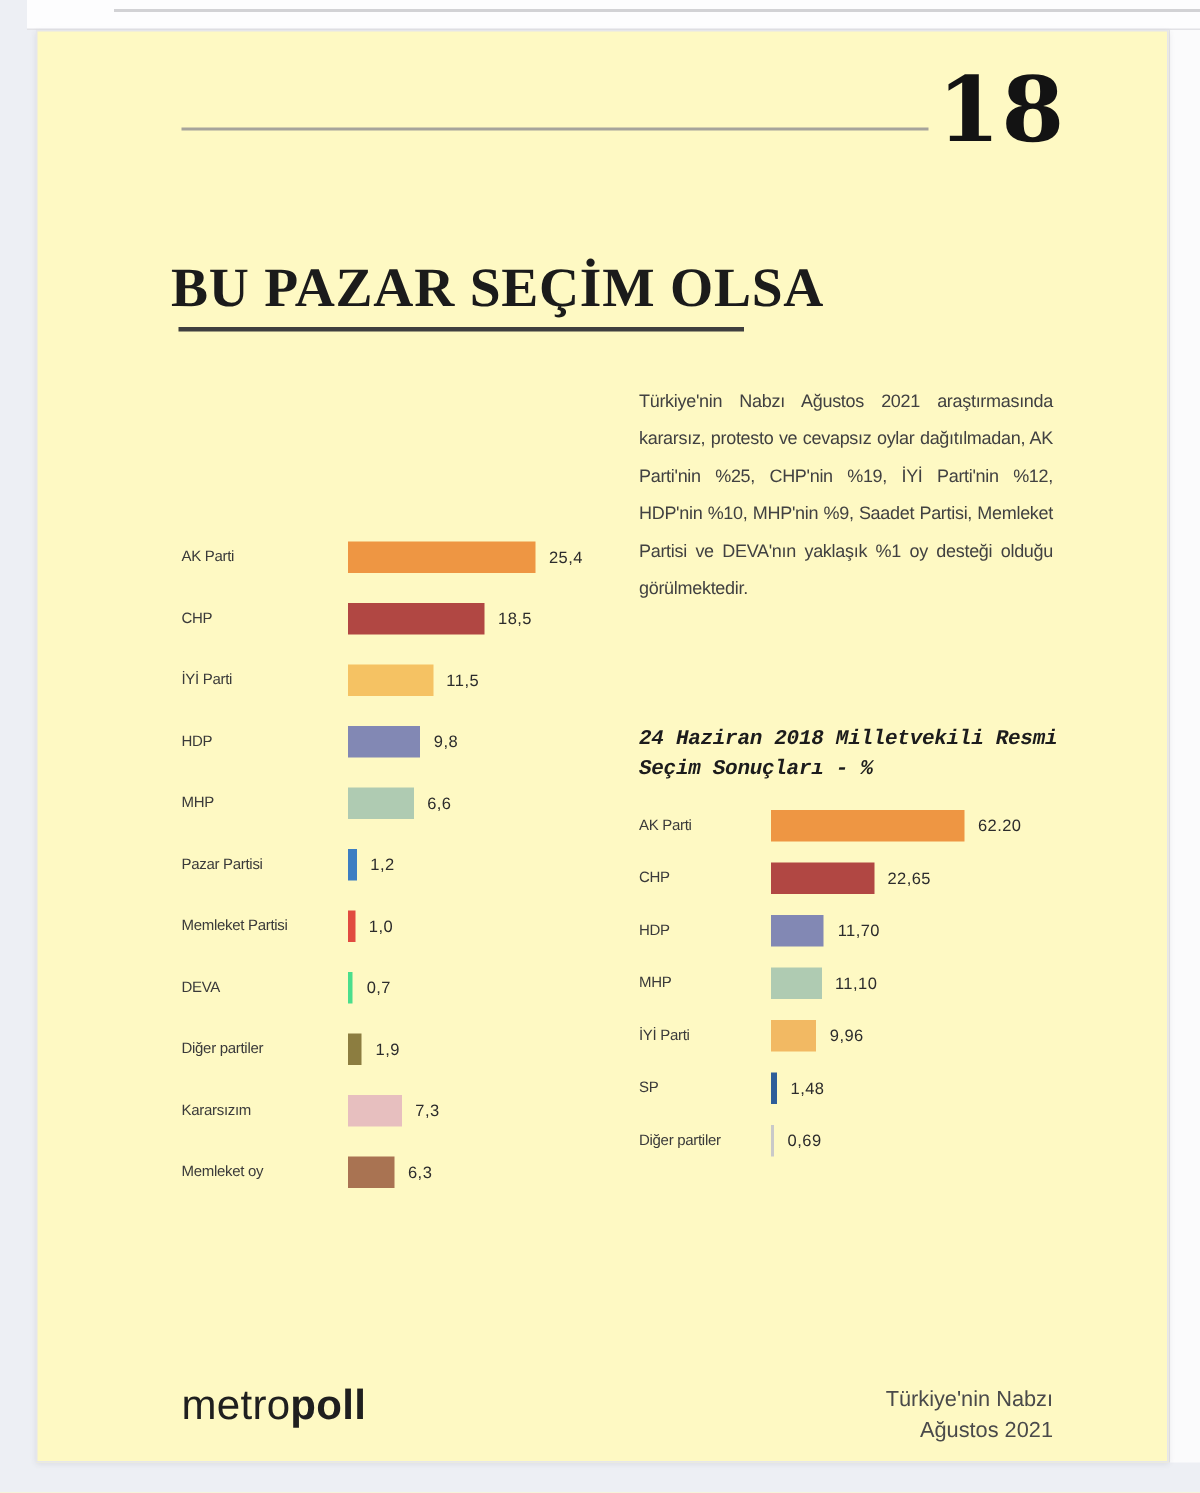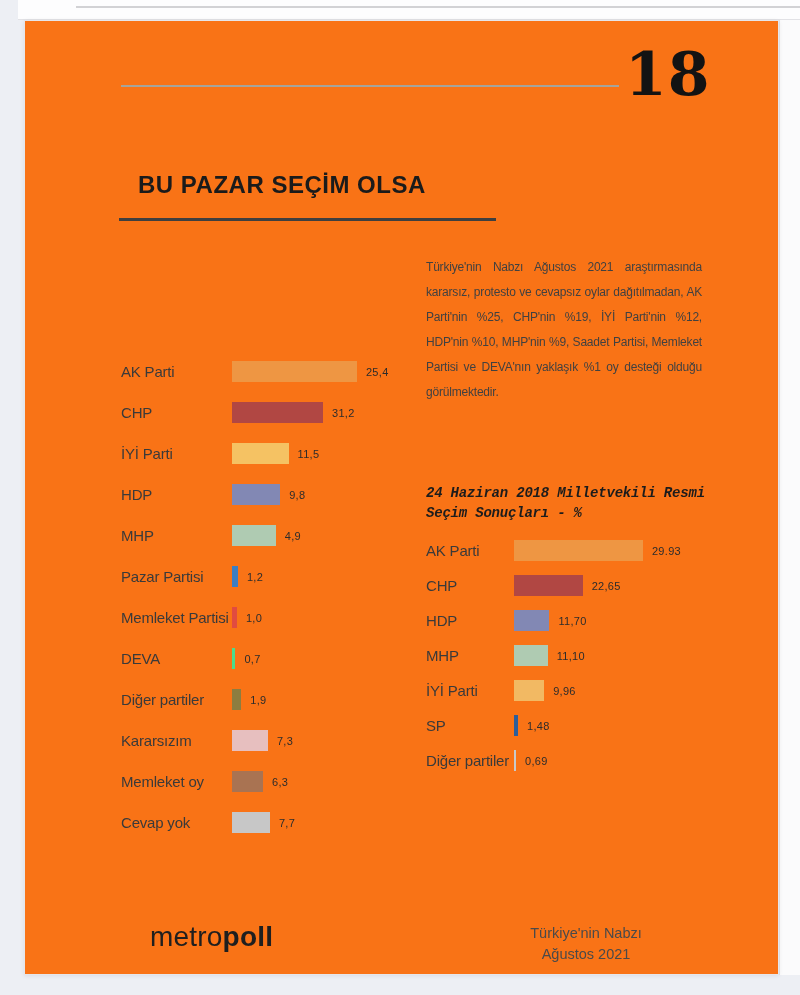--- a/index.html
+++ b/index.html
@@ -17,60 +17,60 @@
   .top-line {
     position:absolute; left:58px; top:6px; width:724px; height:2px;
     background:#d2d2d5;
   }
   .right-strip {
     position:absolute; left:779px; top:20px; width:21px; height:955px;
     background:#fbfbfc; border-left:1px solid #e4e4e8;
   }
   .page {
     position:absolute; left:24px; top:20px; width:755px; height:955px;
-    background:#f97316;
+    background:#fef9c3;
     border:1px solid #e6e6ea;
     box-shadow:0 1px 4px rgba(60,60,80,0.10);
   }
   
   .header-rule {
     position:absolute; left:96px; top:64px; width:498px; height:2px;
     background:#a6a49b;
   }
   .page-number {
     position:absolute; left:600px; top:18px; width:70px;
     font-family:"DejaVu Serif", serif;
     font-weight:bold; font-size:60px; color:#131313; text-align:center;
     letter-spacing:1px;
   }
   .title {
-    position:absolute; left:113px; top:150px;
-    font-family:Liberation Sans, sans-serif;
-    font-weight:bold; font-size:24px; letter-spacing:0.5px; color:#1b1b1b;
+    position:absolute; left:89px; top:150px;
+    font-family:Liberation Serif, serif;
+    font-weight:bold; font-size:37px; letter-spacing:0.5px; color:#1b1b1b;
     white-space:nowrap;
   }
   .title-underline {
     position:absolute; left:94px; top:197px; width:377px; height:3px;
     background:#3f3f3f;
   }
   
   .question {
     position:absolute; left:96px; top:231px; width:300px;
     font-size:14px; font-weight:bold; font-style:italic;
     letter-spacing:-0.2px; line-height:20px; color:#1f1f1f;
     text-align:justify;
   }
   .chart { position:absolute; }
   .chart-left { left:96px; top:330px; width:330px; }
   .chart-right { left:401px; top:512px; width:340px; }
   .crow { display:flex; align-items:center; }
   .chart-left .crow { height:41px; }
   .chart-right .crow { height:35px; }
   .clabel {
-    font-size:15px; color:#3a3a3a; letter-spacing:-0.2px;
+    font-size:10px; color:#3a3a3a; letter-spacing:-0.2px;
     flex:0 0 auto;
   }
   .chart-left .clabel { width:111px; }
   .chart-right .clabel { width:88px; }
   .cbar { height:21px; flex:0 0 auto; }
   .cval {
     margin-left:9px; font-size:11px; color:#2c2c2c; letter-spacing:0.3px;
     flex:0 0 auto;
   }
   
@@ -80,27 +80,27 @@
     text-align:justify; letter-spacing:-0.2px;
   }
   .chart2-header {
     position:absolute; left:401px; top:462px; width:280px;
     font-size:14px; font-weight:bold; font-style:italic;
     letter-spacing:-0.2px; line-height:20px; color:#1c1c1c;font-family:Liberation Mono, monospace;
   }
   
   .footer-logo {
     position:absolute; left:96px; top:900px;
-    font-size:28px; color:#1f1f1f; letter-spacing:0.2px;margin-left:29px;
+    font-size:28px; color:#1f1f1f; letter-spacing:0.2px;
   }
   .logo-light { font-weight:400; }
   .logo-bold  { font-weight:700; }
   .footer-right {
     position:absolute; left:445px; top:902px; width:232px;
-    text-align:center; font-size:14.5px; line-height:21px; color:#4a4a4a;
+    text-align:right; font-size:14.5px; line-height:21px; color:#4a4a4a;
   }
 </style>
 </head>
 <body>
 
 <div>
   <div class="top-strip">
     <div class="top-line"></div>
   </div>
   <div class="right-strip"></div>
@@ -115,36 +115,36 @@
 
     <div class="chart chart-left">
         <div class="crow">
           <div class="clabel">AK Parti</div>
           <div class="cbar" style="width: 124.968px; background: rgb(238, 150, 67);"></div>
           <div class="cval">25,4</div>
         </div>
         <div class="crow">
           <div class="clabel">CHP</div>
           <div class="cbar" style="width: 91.02px; background: rgb(177, 71, 67);"></div>
-          <div class="cval">31,2</div>
+          <div class="cval">18,5</div>
         </div>
         <div class="crow">
           <div class="clabel">İYİ Parti</div>
           <div class="cbar" style="width: 56.58px; background: rgb(245, 194, 99);"></div>
           <div class="cval">11,5</div>
         </div>
         <div class="crow">
           <div class="clabel">HDP</div>
           <div class="cbar" style="width: 48.216px; background: rgb(130, 136, 180);"></div>
           <div class="cval">9,8</div>
         </div>
         <div class="crow">
           <div class="clabel">MHP</div>
           <div class="cbar" style="width: 43.788px; background: rgb(175, 203, 178);"></div>
-          <div class="cval">4,9</div>
+          <div class="cval">6,6</div>
         </div>
         <div class="crow">
           <div class="clabel">Pazar Partisi</div>
           <div class="cbar" style="width: 5.904px; background: rgb(61, 126, 194);"></div>
           <div class="cval">1,2</div>
         </div>
         <div class="crow">
           <div class="clabel">Memleket Partisi</div>
           <div class="cbar" style="width: 4.92px; background: rgb(225, 75, 64);"></div>
           <div class="cval">1,0</div>
@@ -162,36 +162,31 @@
         <div class="crow">
           <div class="clabel">Kararsızım</div>
           <div class="cbar" style="width: 35.916px; background: rgb(231, 191, 191);"></div>
           <div class="cval">7,3</div>
         </div>
         <div class="crow">
           <div class="clabel">Memleket oy</div>
           <div class="cbar" style="width: 30.996px; background: rgb(169, 115, 82);"></div>
           <div class="cval">6,3</div>
         </div>
-        <div class="crow">
-          <div class="clabel">Cevap yok</div>
-          <div class="cbar" style="width: 37.884px; background: rgb(199, 199, 199);"></div>
-          <div class="cval">7,7</div>
-        </div>
       </div>
 
     <div class="paragraph">Türkiye'nin Nabzı Ağustos 2021 araştırmasında kararsız, protesto ve cevapsız oylar dağıtılmadan, AK Parti'nin %25, CHP'nin %19, İYİ Parti'nin %12, HDP'nin %10, MHP'nin %9, Saadet Partisi, Memleket Partisi ve DEVA'nın yaklaşık %1 oy desteği olduğu görülmektedir.</div>
 
     <div class="chart2-header">24 Haziran 2018 Milletvekili Resmi Seçim Sonuçları - %</div>
 
     <div class="chart chart-right">
         <div class="crow">
           <div class="clabel">AK Parti</div>
           <div class="cbar" style="width: 128.957px; background: rgb(238, 150, 67);"></div>
-          <div class="cval">29.93</div>
+          <div class="cval">62.20</div>
         </div>
         <div class="crow">
           <div class="clabel">CHP</div>
           <div class="cbar" style="width: 68.6295px; background: rgb(177, 71, 67);"></div>
           <div class="cval">22,65</div>
         </div>
         <div class="crow">
           <div class="clabel">HDP</div>
           <div class="cbar" style="width: 35.451px; background: rgb(130, 136, 180);"></div>
           <div class="cval">11,70</div>

